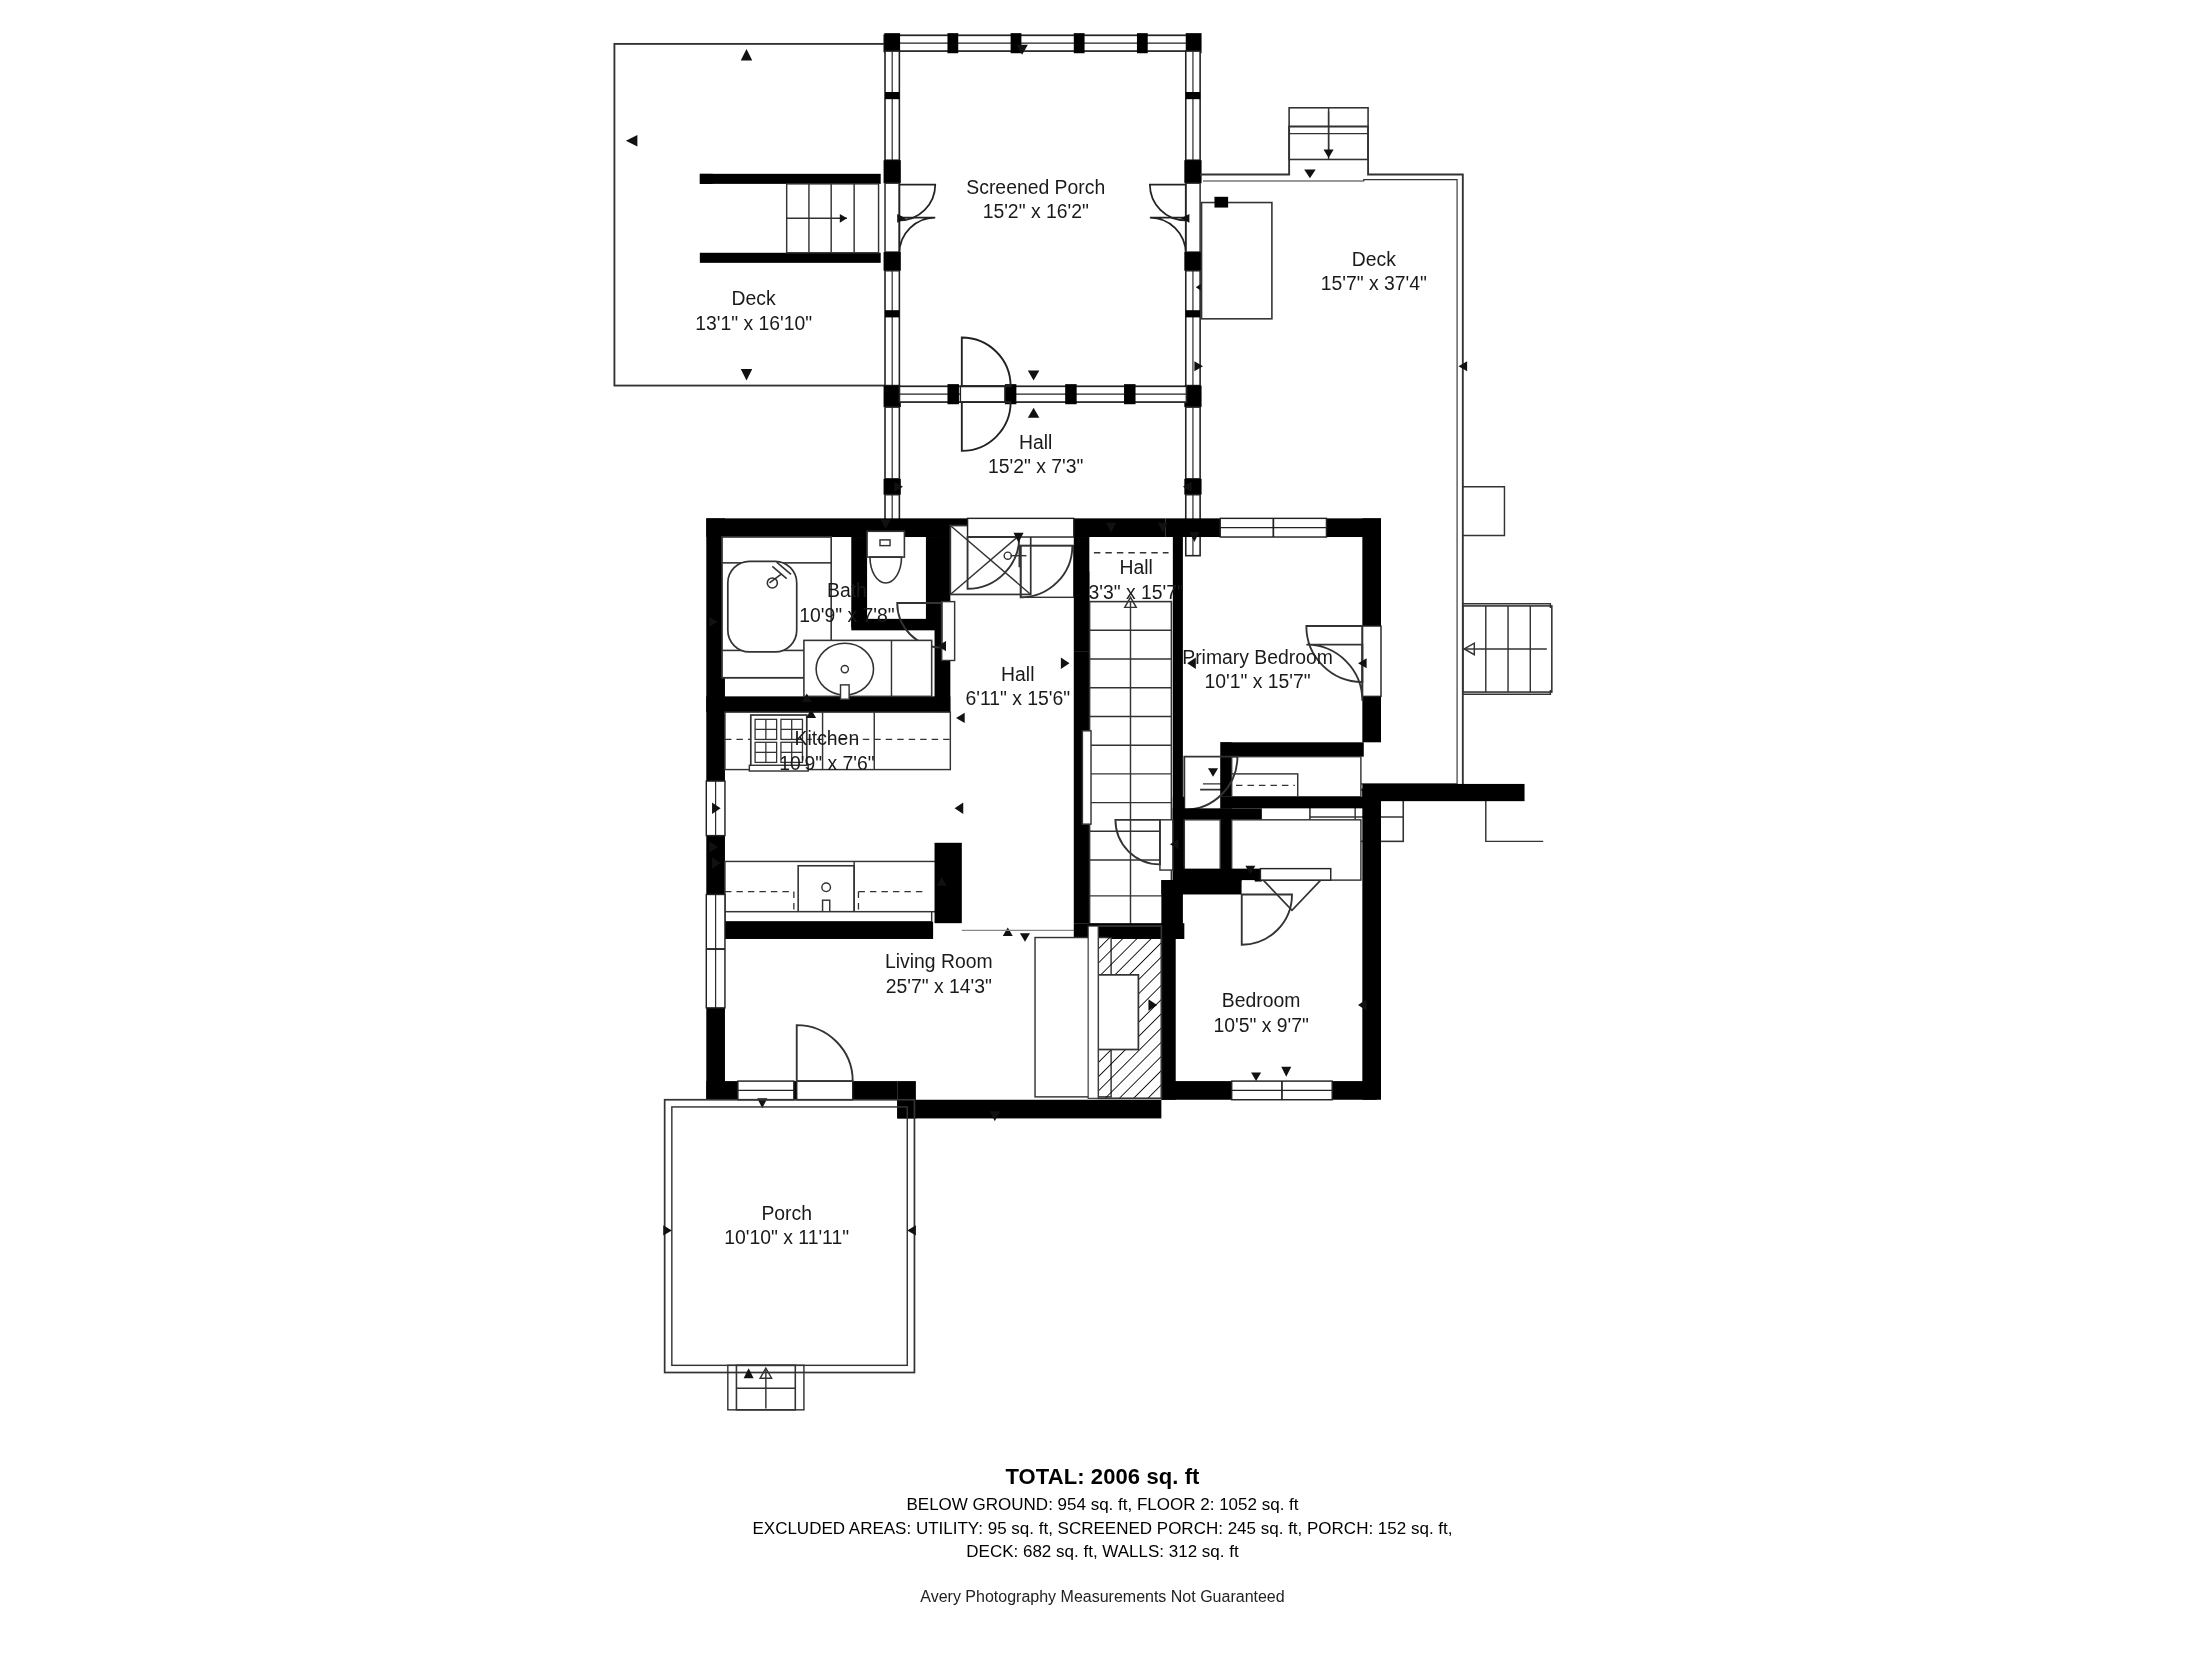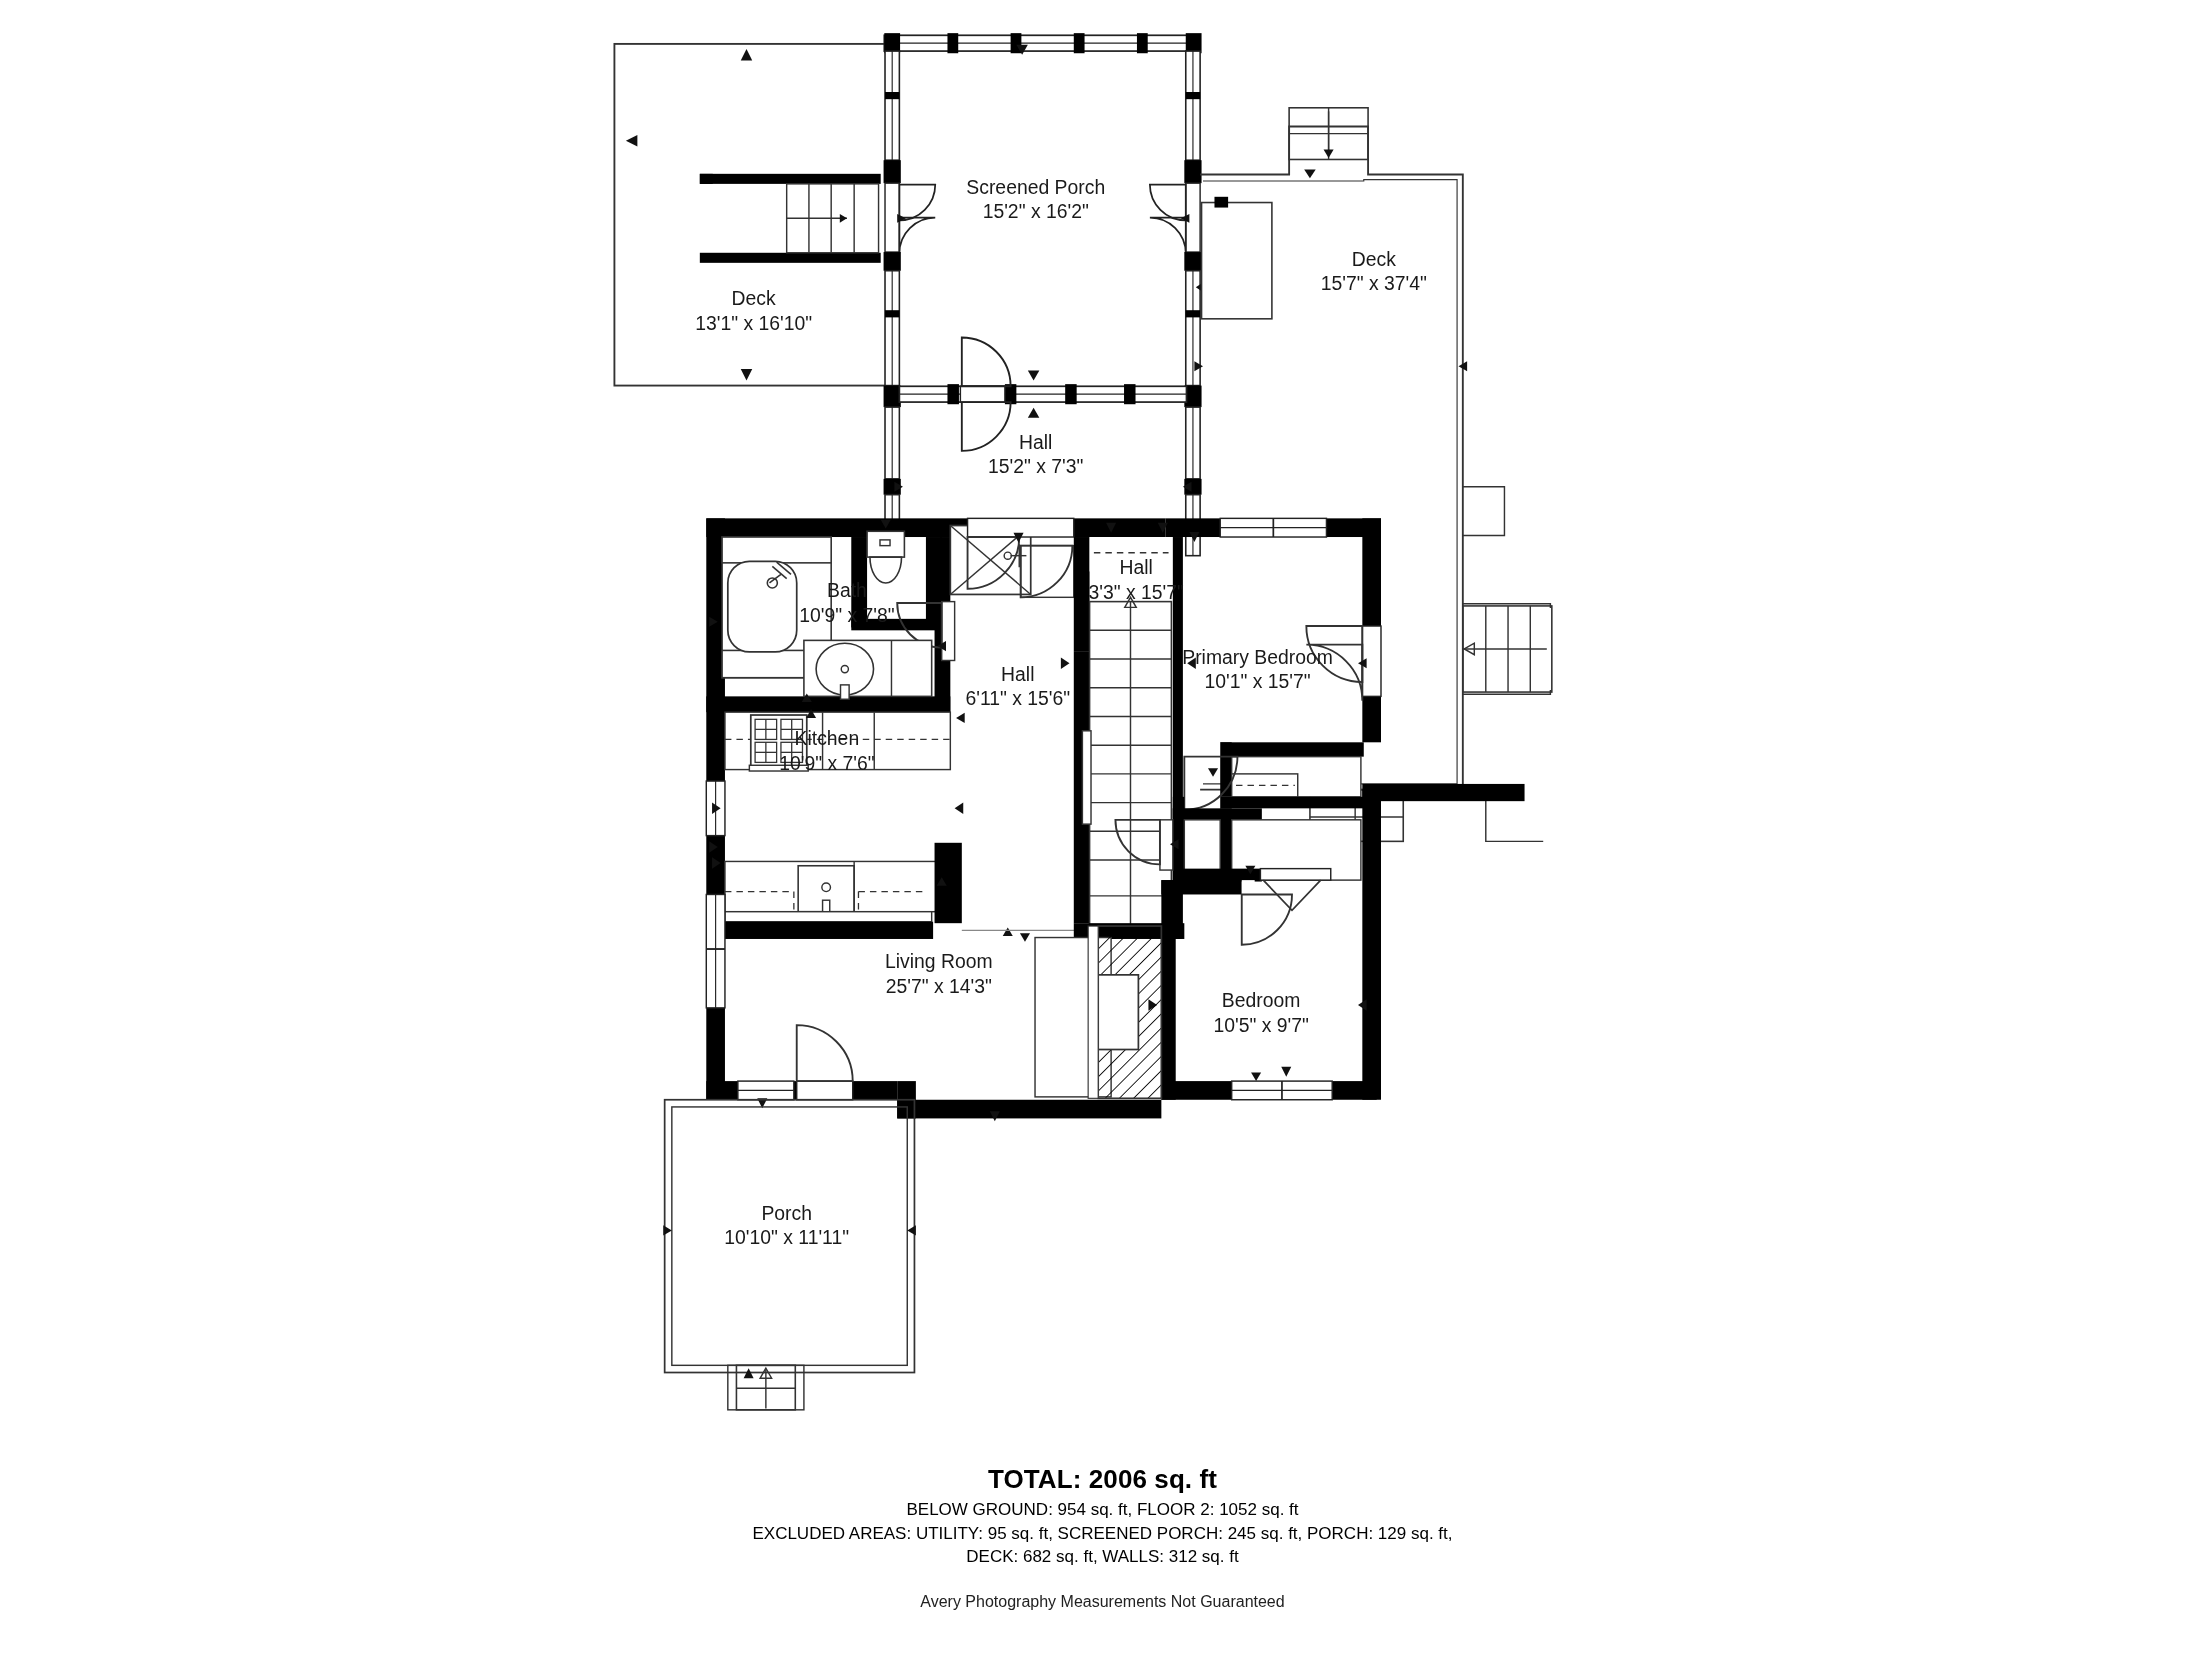--- a/index.html
+++ b/index.html
@@ -6,21 +6,21 @@
   html,body{margin:0;padding:0;background:#ffffff;}
   body{width:2205px;height:1654px;position:relative;overflow:hidden;
        font-family:"Liberation Sans","DejaVu Sans",sans-serif;color:#000;}
   #plan{position:absolute;left:0;top:0;width:2205px;height:1654px;}
   svg{display:block;}
   .rlabel{font-family:"Liberation Sans","DejaVu Sans",sans-serif;
           text-anchor:middle;fill:#1a1a1a;}
   .rname{font-size:27px;}
   .rdim{font-size:27px;}
   #footer{position:absolute;left:0;top:1464px;width:2205px;text-align:center;}
-  #footer .total{font-size:26px;font-weight:bold;letter-spacing:0.1px;margin:0 0 5px 0;
+  #footer .total{font-size:22px;font-weight:bold;letter-spacing:0.1px;margin:0 0 5px 0;
                  font-family:"Liberation Sans","DejaVu Sans",sans-serif;}
   #footer .line{font-size:17px;margin:0 0 3.6px 0;
                 font-family:"Liberation Sans","DejaVu Sans",sans-serif;}
   #footer .credit{font-size:16px;margin-top:26px;color:#222;
                   font-family:"Liberation Sans","DejaVu Sans",sans-serif;}
 </style>
 </head>
 <body>
 
 <div id="plan">
@@ -473,17 +473,17 @@
       <text class="rlabel rdim" x="1096" y="1733">10'10" x 11'11"</text>
     </g>
   </g>
 
 </svg>
 </div>
 
 <div id="footer">
   <div class="total">TOTAL: 2006 sq. ft</div>
   <div class="line">BELOW GROUND: 954 sq. ft, FLOOR 2: 1052 sq. ft</div>
-  <div class="line">EXCLUDED AREAS: UTILITY: 95 sq. ft, SCREENED PORCH: 245 sq. ft, PORCH: 129 sq. ft,</div>
+  <div class="line">EXCLUDED AREAS: UTILITY: 95 sq. ft, SCREENED PORCH: 245 sq. ft, PORCH: 152 sq. ft,</div>
   <div class="line">DECK: 682 sq. ft, WALLS: 312 sq. ft</div>
   <div class="credit">Avery Photography Measurements Not Guaranteed</div>
 </div>
 
 
 </body></html>

